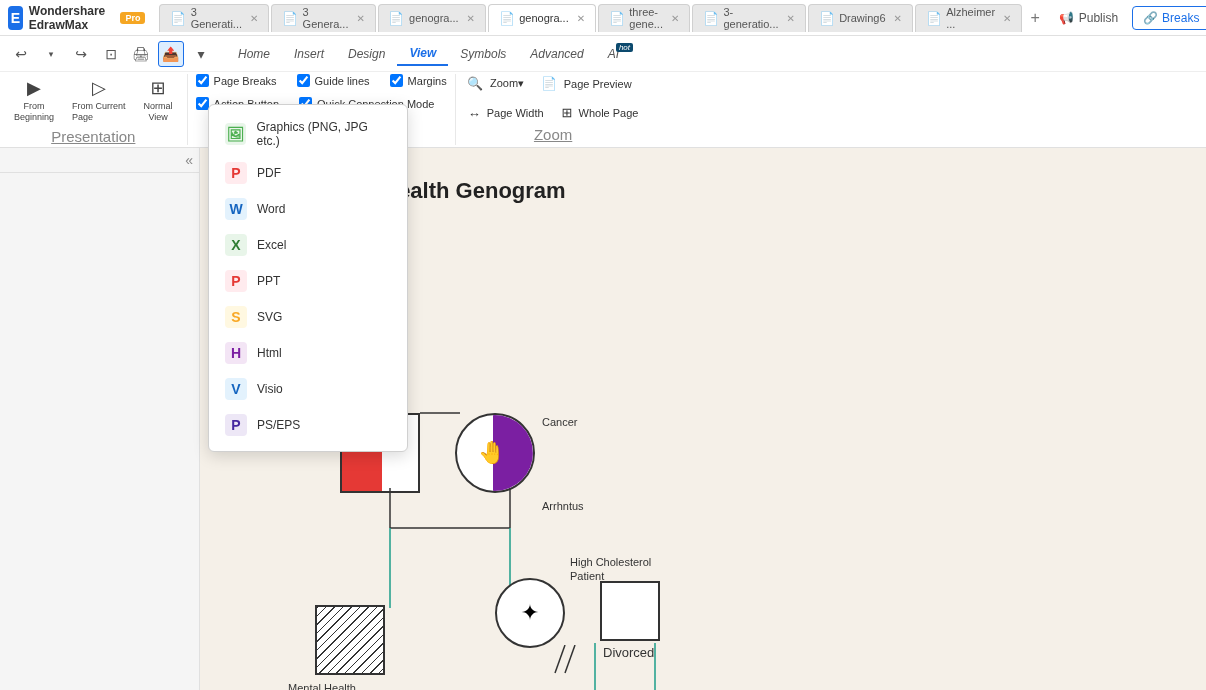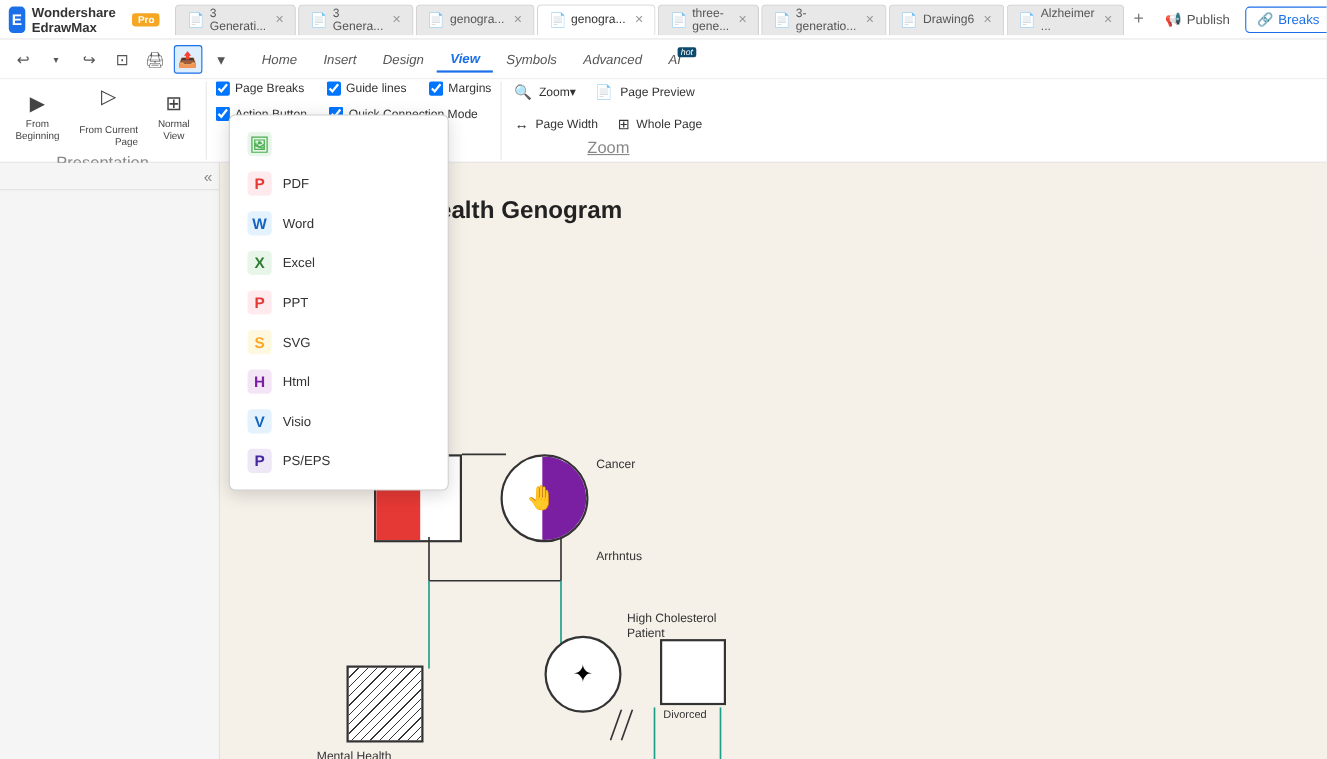--- a/index.html
+++ b/index.html
@@ -260,21 +260,21 @@
 <div style="background:white; border-bottom: 1px solid #e0e0e0; display:flex; align-items:stretch; padding: 2px 0; height: 76px;">
 
   <div class="ribbon-group">
     <div class="ribbon-group-content">
       <div class="ribbon-btn">
         <span class="ribbon-btn-icon">▶</span>
         <span style="font-size:9px; text-align:center; line-height:1.2;">From<br>Beginning</span>
       </div>
       <div class="ribbon-btn">
         <span class="ribbon-btn-icon">▷</span>
-        <span style="font-size:9px; text-align:right; line-height:1.2;margin-top:12px;">From Current<br>Page</span>
+        <span style="font-size:9px; text-align:left; line-height:1.2;">From Current<br>Page</span>
       </div>
       <div class="ribbon-btn">
         <span class="ribbon-btn-icon">⊞</span>
         <span style="font-size:9px; text-align:center; line-height:1.2;">Normal<br>View</span>
       </div>
     </div>
     <div class="ribbon-group-label">Presentation</div>
   </div>
 
   <div class="ribbon-group">
@@ -388,21 +388,21 @@
 
     <div style="position:absolute; top:430px; left:295px; width:70px; height:70px; border:2.5px solid #333; border-radius:50%; background:white; overflow:hidden; display:flex; align-items:center; justify-content:center;">
       <span style="font-size:22px;">✦</span>
     </div>
 
     <div style="position:absolute; top:407px; left:370px; font-size:11px; color:#333; text-align:left; line-height:1.3;">High Cholesterol<br>Patient</div>
 
     <div style="position:absolute; top:433px; left:400px; width:60px; height:60px; border:2.5px solid #333; background:white;">
     </div>
 
-    <div style="position:absolute; top:497px; left:390px; font-size:10px; color:#333;padding-left:13px;">Divorced</div>
+    <div style="position:absolute; top:497px; left:390px; font-size:13px; color:#333;padding-left:13px;">Divorced</div>
 
     <svg style="position:absolute; top:497px; left:345px; width:60px; height:30px;">
       <line x1="20" y1="0" x2="10" y2="28" stroke="#333" stroke-width="1.5"></line>
       <line x1="30" y1="0" x2="20" y2="28" stroke="#333" stroke-width="1.5"></line>
     </svg>
 
     <svg style="position:absolute; top:495px; left:355px; width:140px; height:130px;">
       <line x1="40" y1="0" x2="40" y2="50" stroke="#1b9e8a" stroke-width="1.5"></line>
       <line x1="100" y1="0" x2="100" y2="50" stroke="#1b9e8a" stroke-width="1.5"></line>
       <line x1="40" y1="50" x2="100" y2="50" stroke="#1b9e8a" stroke-width="1.5"></line>
@@ -419,20 +419,21 @@
     </svg>
 
   </div>
 </div>
 
 <div class="export-dropdown">
   <div class="export-item">
     <div class="export-icon" style="background:#e8f5e9;">
       <span style="color:#4CAF50; font-size:14px;">🖼</span>
     </div>
+    <span>Graphics (PNG, JPG etc.)</span>
   </div>
   <div class="export-item">
     <div class="export-icon" style="background:#ffebee;">
       <span style="color:#e53935; font-size:14px; font-weight:bold;">P</span>
     </div>
     <span>PDF</span>
   </div>
   <div class="export-item">
     <div class="export-icon" style="background:#e3f2fd;">
       <span style="color:#1565C0; font-size:14px; font-weight:bold;">W</span>

